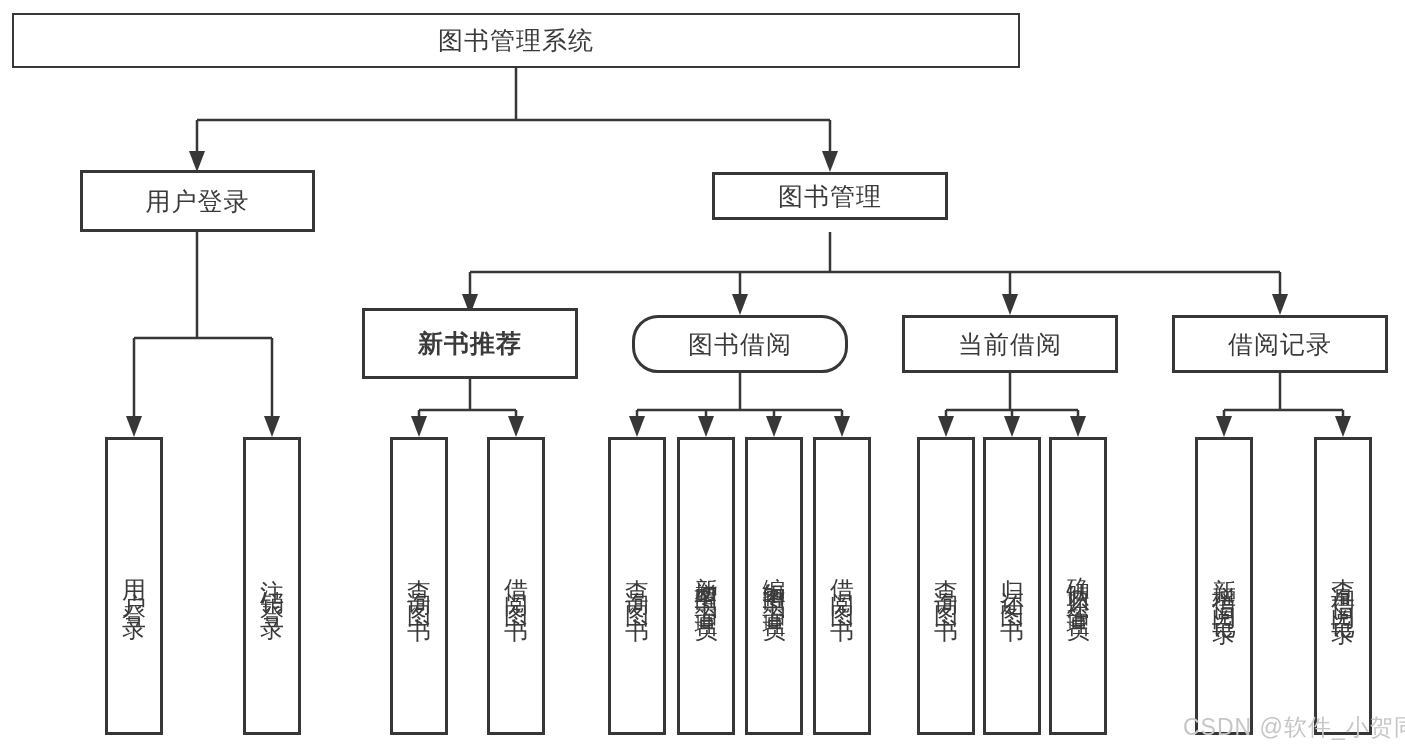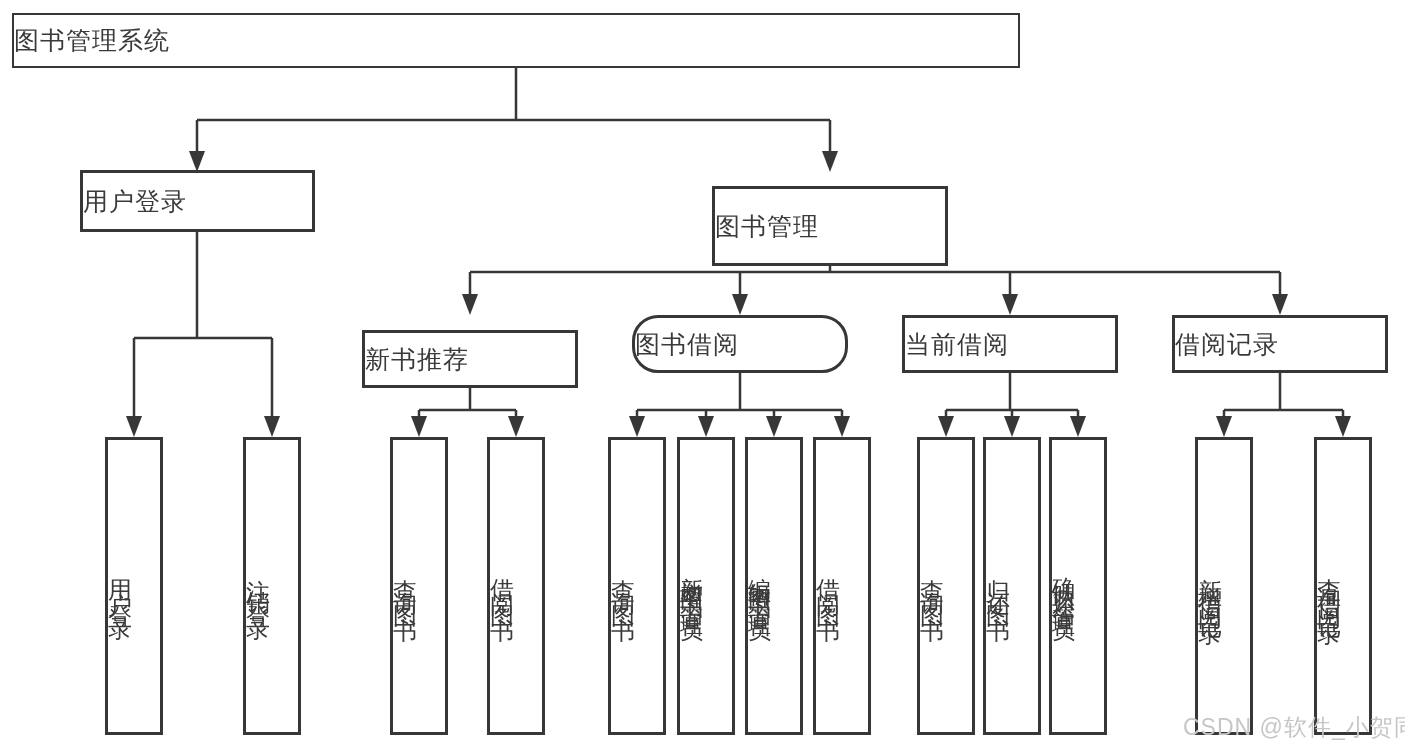--- a/index.html
+++ b/index.html
@@ -16,20 +16,21 @@
     left: 0; top: 0;
     pointer-events: none;
   }
   .box {
     position: absolute;
     box-sizing: border-box;
     background: #ffffff;
     border: 3px solid #373737;
     display: flex;
     align-items: center;
+    justify-content: center;
     color: #3a3a3a;
   }
   .root-box { border-width: 2.5px; }
   .h-label {
     font-size: 25px;
     letter-spacing: 1px;
     white-space: nowrap;
   }
   .leaf { border-width: 3px; }
   .v-label {
@@ -88,25 +89,25 @@
     </g>
   </svg>
 
   <div class="box root-box" style="left:12px; top:13px; width:1008px; height:55px;">
     <span class="h-label">图书管理系统</span>
   </div>
 
   <div class="box" style="left:80px; top:170px; width:235px; height:62px;">
     <span class="h-label">用户登录</span>
   </div>
-  <div class="box" style="left:712px; top:186px; width:236px; height:80px;">
+  <div class="box" style="left:712px; top:172px; width:236px; height:48px;">
     <span class="h-label">图书管理</span>
   </div>
 
-  <div class="box" style="left:362px; top:330px; width:216px; height:58px;">
+  <div class="box" style="left:362px; top:308px; width:216px; height:71px;font-weight:bold;">
     <span class="h-label">新书推荐</span>
   </div>
   <div class="box" style="left:632px; top:315px; width:216px; height:58px;border-radius:26px;">
     <span class="h-label">图书借阅</span>
   </div>
   <div class="box" style="left:902px; top:315px; width:216px; height:58px;">
     <span class="h-label">当前借阅</span>
   </div>
   <div class="box" style="left:1172px; top:315px; width:216px; height:58px;">
     <span class="h-label">借阅记录</span>

